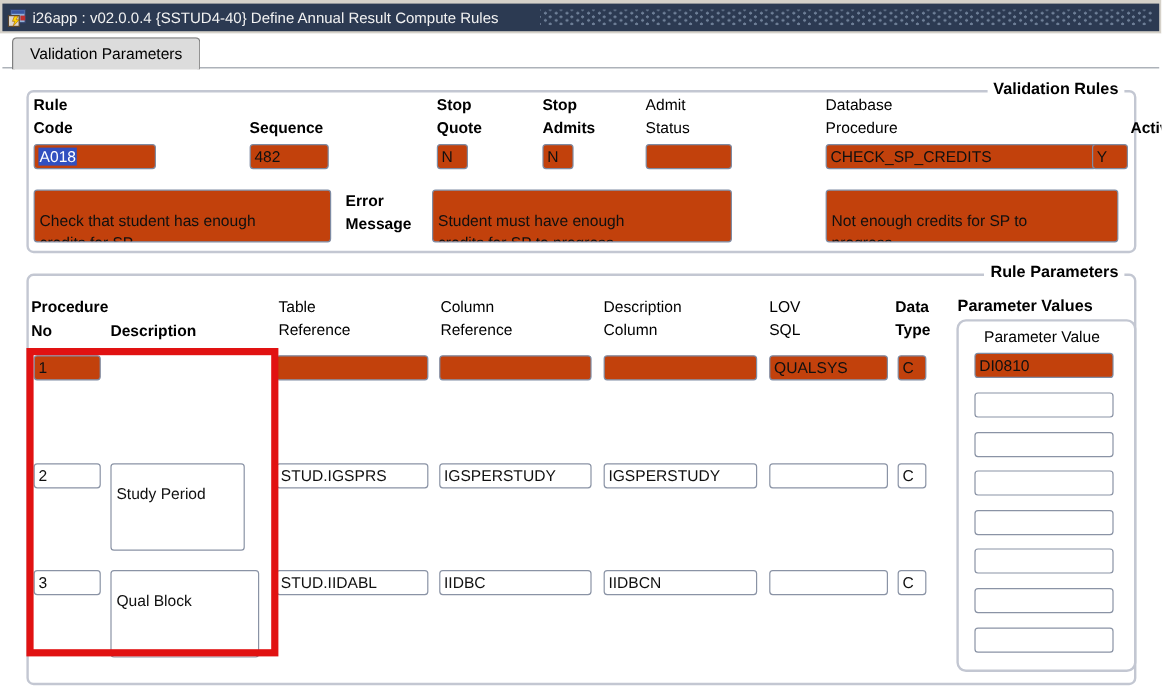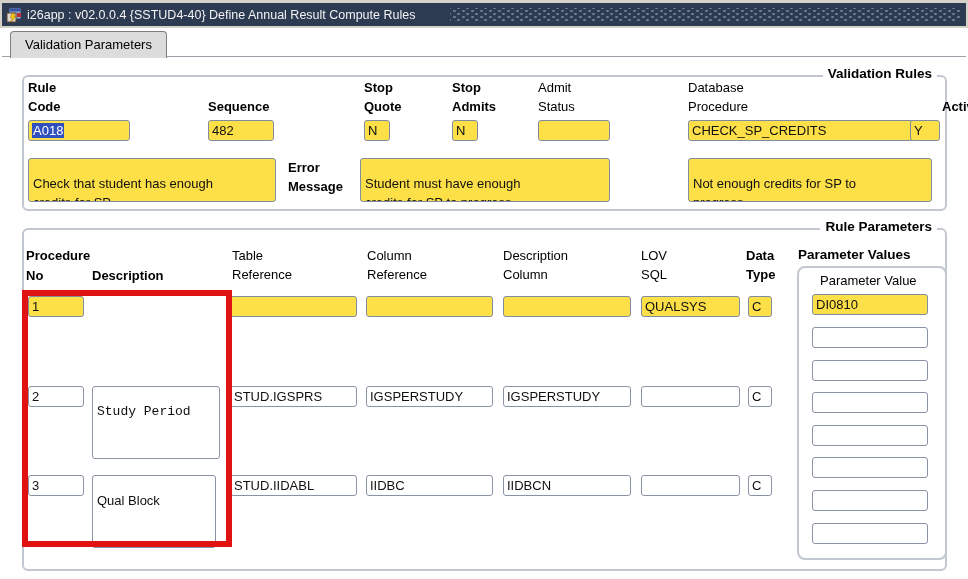--- a/index.html
+++ b/index.html
@@ -23,21 +23,21 @@
        border:1px solid #7f7f7f;border-bottom:none;border-radius:4px 4px 0 0;z-index:3;
        font-size:13px;line-height:25px;}
   
   .frame{position:absolute;border:2px solid #c3c7d2;border-radius:6px;background:transparent;}
   .frame-title{position:absolute;background:#ffffff;font-weight:bold;font-size:13.5px;
                padding:0 5px;white-space:nowrap;z-index:2;}
   
   .lbl{position:absolute;font-size:13px;line-height:19px;color:#000;z-index:1;}
   .b{font-weight:bold;}
   
-  .fld{position:absolute;background:#fde047;border:1px solid #7e8ba3;border-radius:3px;
+  .fld{position:absolute;background:#c2410c;border:1px solid #7e8ba3;border-radius:3px;
        height:21px;line-height:19px;font-size:13px;color:#101010;padding:0 3px;
        box-sizing:border-box;overflow:hidden;white-space:nowrap;z-index:1;}
   .fld.white{background:#ffffff;border-color:#8a93a5;}
   .ta{white-space:pre-line;height:auto;line-height:19px;padding:15px 4px;}
   .sel{background:#3150c0;color:#ffffff;padding:0 1px;}
   
   .prow{position:absolute;left:0;width:968px;height:74px;}
   
   .red-box{position:absolute;left:22px;top:290px;width:210px;height:257px;
            border:6px solid #e11212;box-sizing:border-box;z-index:5;}
@@ -115,21 +115,21 @@
     <div class="fld" style="left:28px;top:0;width:56px;">1</div>
     <div class="fld" style="left:230px;top:0;width:127px;"></div>
     <div class="fld" style="left:366px;top:0;width:127px;"></div>
     <div class="fld" style="left:503px;top:0;width:128px;"></div>
     <div class="fld" style="left:641px;top:0;width:99px;">QUALSYS</div>
     <div class="fld" style="left:748px;top:0;width:24px;">C</div>
   </div>
 
   <div class="prow" style="top:386px;">
     <div class="fld white" style="left:28px;top:0;width:56px;">2</div>
-    <div class="fld white ta" style="left:92px;top:0;width:128px;height:73px;font-family:Liberation Mono, monospace;">Study Period</div>
+    <div class="fld white ta" style="left:92px;top:0;width:112px;height:73px;">Study Period</div>
     <div class="fld white" style="left:230px;top:0;width:127px;">STUD.IGSPRS</div>
     <div class="fld white" style="left:366px;top:0;width:127px;">IGSPERSTUDY</div>
     <div class="fld white" style="left:503px;top:0;width:128px;">IGSPERSTUDY</div>
     <div class="fld white" style="left:641px;top:0;width:99px;"></div>
     <div class="fld white" style="left:748px;top:0;width:24px;">C</div>
   </div>
 
   <div class="prow" style="top:475px;">
     <div class="fld white" style="left:28px;top:0;width:56px;">3</div>
     <div class="fld white ta" style="left:92px;top:0;width:124px;height:73px;">Qual Block</div>

